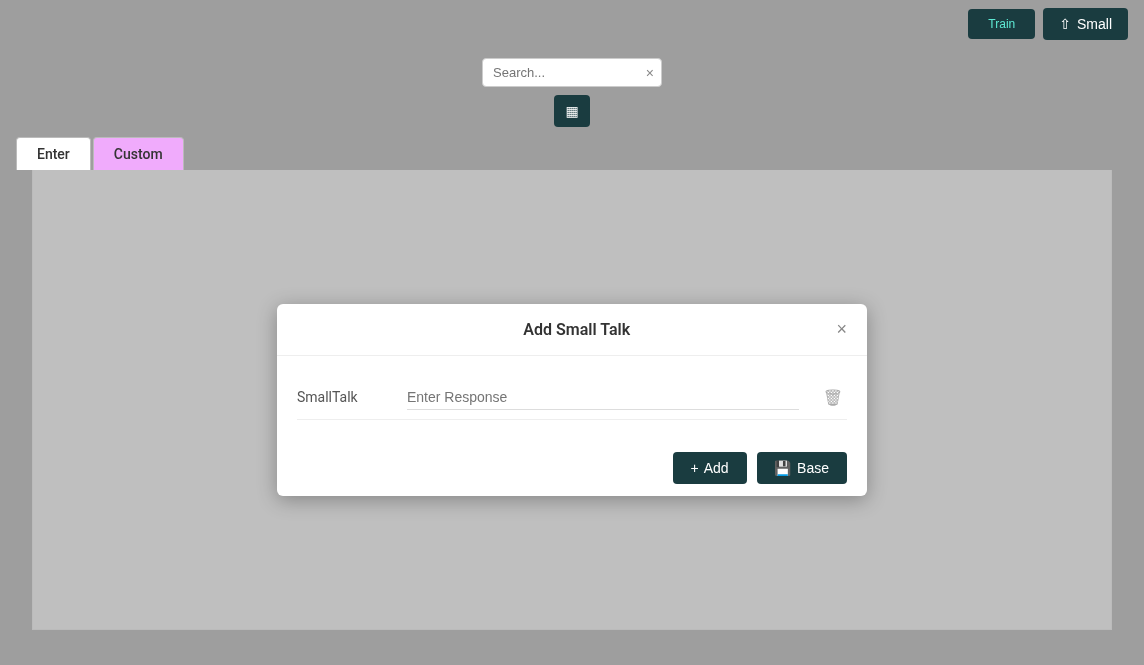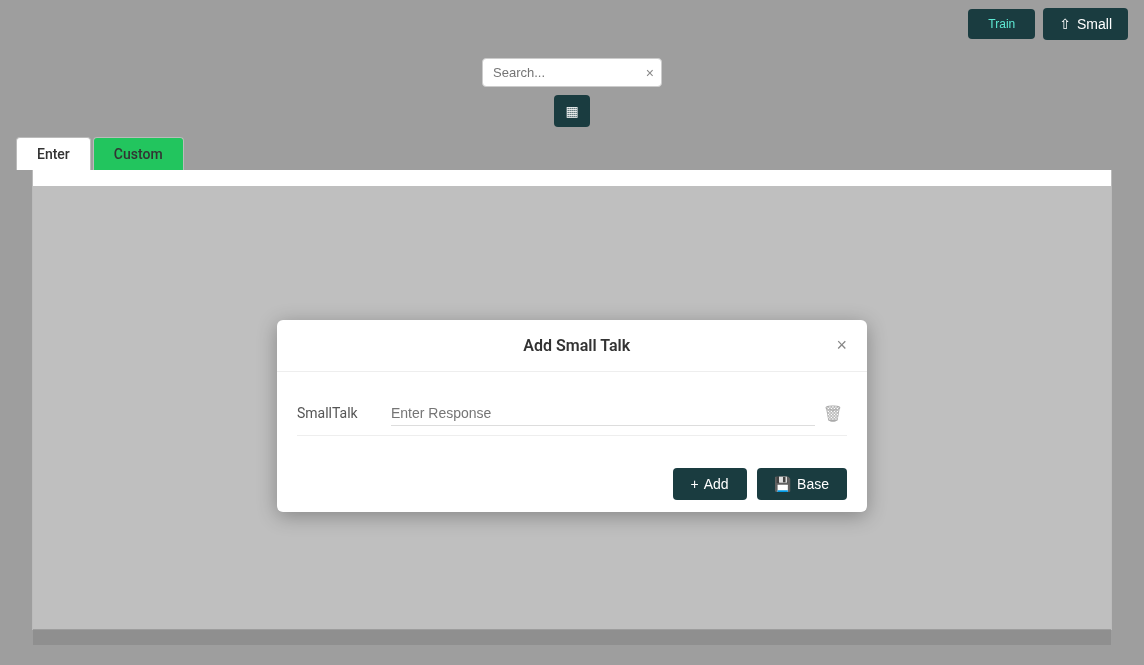--- a/index.html
+++ b/index.html
@@ -110,21 +110,21 @@
       border-bottom: none;
     }
 
     .tab {
       padding: 8px 20px;
       cursor: pointer;
       font-size: 14px;
       font-weight: 500;
       border: 1px solid #bbb;
       border-bottom: none;
-      background-color: #22c55e;
+      background-color: #f0abfc;
       color: #333;
       border-radius: 4px 4px 0 0;
       margin-right: 2px;
     }
 
     .tab.active {
       background-color: #fff;
       border-color: #bbb;
       color: #333;
     }
@@ -150,21 +150,21 @@
       border: none;
       border-radius: 4px;
       padding: 10px 20px;
       font-size: 14px;
       cursor: pointer;
     }
 
     
     .modal-overlay {
       position: absolute;
-      top: 16px;
+      top: 0;
       left: 0;
       width: 100%;
       height: 100%;
       background-color: rgba(128, 128, 128, 0.5);
       display: flex;
       align-items: center;
       justify-content: center;
       z-index: 100;
     }
 
@@ -203,21 +203,21 @@
       line-height: 1;
     }
 
     .modal-body {
       padding: 20px;
     }
 
     .modal-row {
       display: flex;
       align-items: center;
-      gap: 4px;
+      gap: 20px;
       padding: 8px 0;
       border-bottom: 1px solid #eee;
     }
 
     .smalltalk-label {
       font-size: 14px;
       color: #555;
       min-width: 90px;
     }
 

